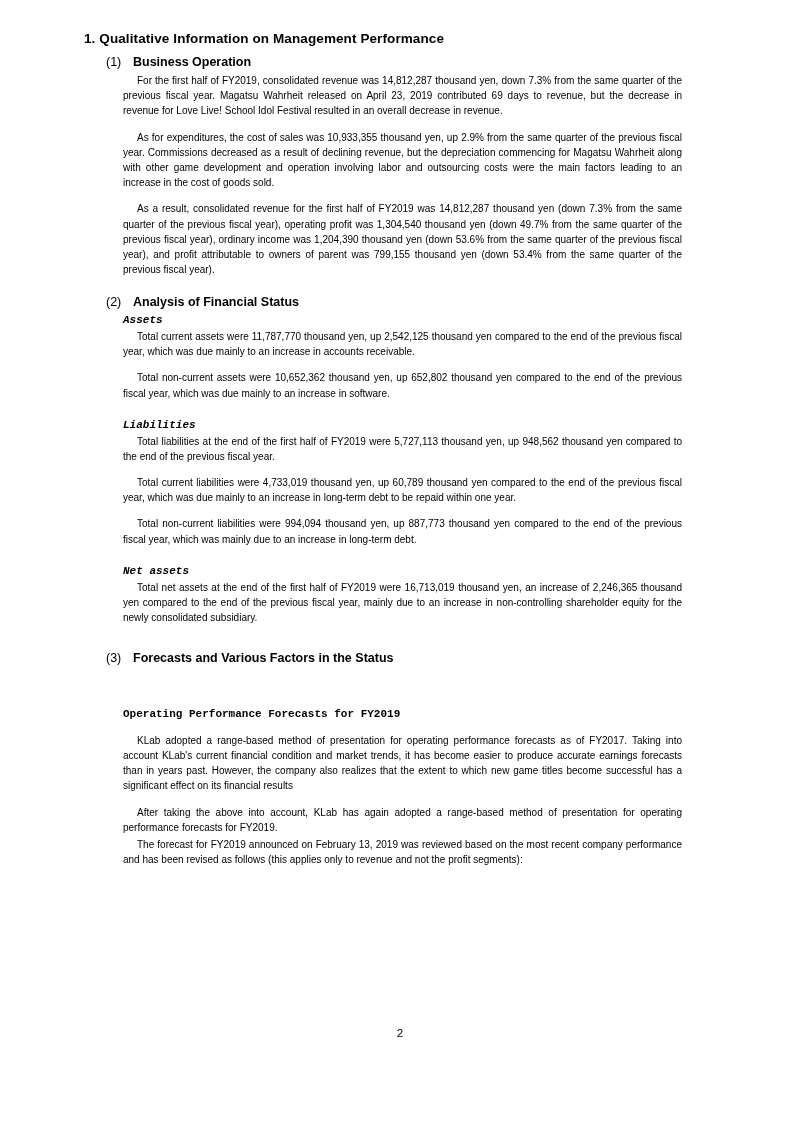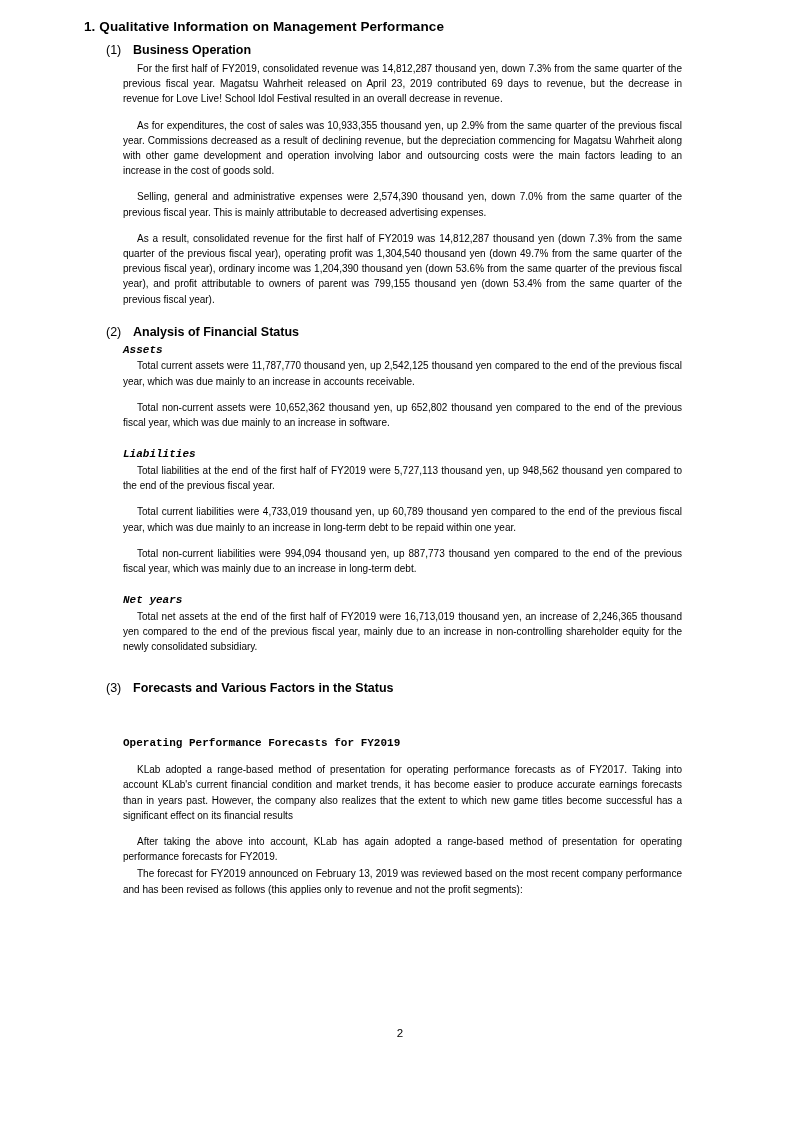--- a/index.html
+++ b/index.html
@@ -13,21 +13,21 @@
     font-family: "Liberation Sans", sans-serif;
     color: #000000;
     position: relative;
     overflow: hidden;
   }
   .page {
     position: relative;
     width: 800px;
     height: 1065px;
     box-sizing: border-box;
-    padding: 18px 118px 0 84px;
+    padding: 30px 118px 0 84px;
   }
   h1.section-title {
     font-size: 13.5px;
     font-weight: bold;
     margin: 0 0 6px 0;
     line-height: 1.35;
     letter-spacing: 0.1px;
   }
   .sub-block {
     margin-left: 22px;
@@ -88,21 +88,20 @@
 
   <h1 class="section-title">1. Qualitative Information on Management Performance</h1>
 
   <div class="sub-block">
     <h2 class="sub-title">
       <span class="num">(1)</span>
       <span>Business Operation</span>
     </h2>
     <p class="para">For the first half of FY2019, consolidated revenue was 14,812,287 thousand yen, down 7.3% from the same quarter of the previous fiscal year. Magatsu Wahrheit released on April 23, 2019 contributed 69 days to revenue, but the decrease in revenue for Love Live! School Idol Festival resulted in an overall decrease in revenue.</p>
     <p class="para">As for expenditures, the cost of sales was 10,933,355 thousand yen, up 2.9% from the same quarter of the previous fiscal year. Commissions decreased as a result of declining revenue, but the depreciation commencing for Magatsu Wahrheit along with other game development and operation involving labor and outsourcing costs were the main factors leading to an increase in the cost of goods sold.</p>
-    <p class="para">Selling, general and administrative expenses were 2,574,390 thousand yen, down 7.0% from the same quarter of the previous fiscal year. This is mainly attributable to decreased advertising expenses.</p>
     <p class="para">As a result, consolidated revenue for the first half of FY2019 was 14,812,287 thousand yen (down 7.3% from the same quarter of the previous fiscal year), operating profit was 1,304,540 thousand yen (down 49.7% from the same quarter of the previous fiscal year), ordinary income was 1,204,390 thousand yen (down 53.6% from the same quarter of the previous fiscal year), and profit attributable to owners of parent was 799,155 thousand yen (down 53.4% from the same quarter of the previous fiscal year).</p>
   </div>
 
   <div class="gap-sm"></div>
 
   <div class="sub-block">
     <h2 class="sub-title">
       <span class="num">(2)</span>
       <span>Analysis of Financial Status</span>
     </h2>
@@ -113,21 +112,21 @@
 
     <div class="gap-sm"></div>
 
     <h3 class="minor-title">Liabilities</h3>
     <p class="para">Total liabilities at the end of the first half of FY2019 were 5,727,113 thousand yen, up 948,562 thousand yen compared to the end of the previous fiscal year.</p>
     <p class="para">Total current liabilities were 4,733,019 thousand yen, up 60,789 thousand yen compared to the end of the previous fiscal year, which was due mainly to an increase in long-term debt to be repaid within one year.</p>
     <p class="para">Total non-current liabilities were 994,094 thousand yen, up 887,773 thousand yen compared to the end of the previous fiscal year, which was mainly due to an increase in long-term debt.</p>
 
     <div class="gap-sm"></div>
 
-    <h3 class="minor-title">Net years</h3>
+    <h3 class="minor-title">Net assets</h3>
     <p class="para">Total net assets at the end of the first half of FY2019 were 16,713,019 thousand yen, an increase of 2,246,365 thousand yen compared to the end of the previous fiscal year, mainly due to an increase in non-controlling shareholder equity for the newly consolidated subsidiary.</p>
   </div>
 
   <div class="gap-md"></div>
 
   <div class="sub-block">
     <h2 class="sub-title">
       <span class="num">(3)</span>
       <span>Forecasts and Various Factors in the Status</span>
     </h2>

